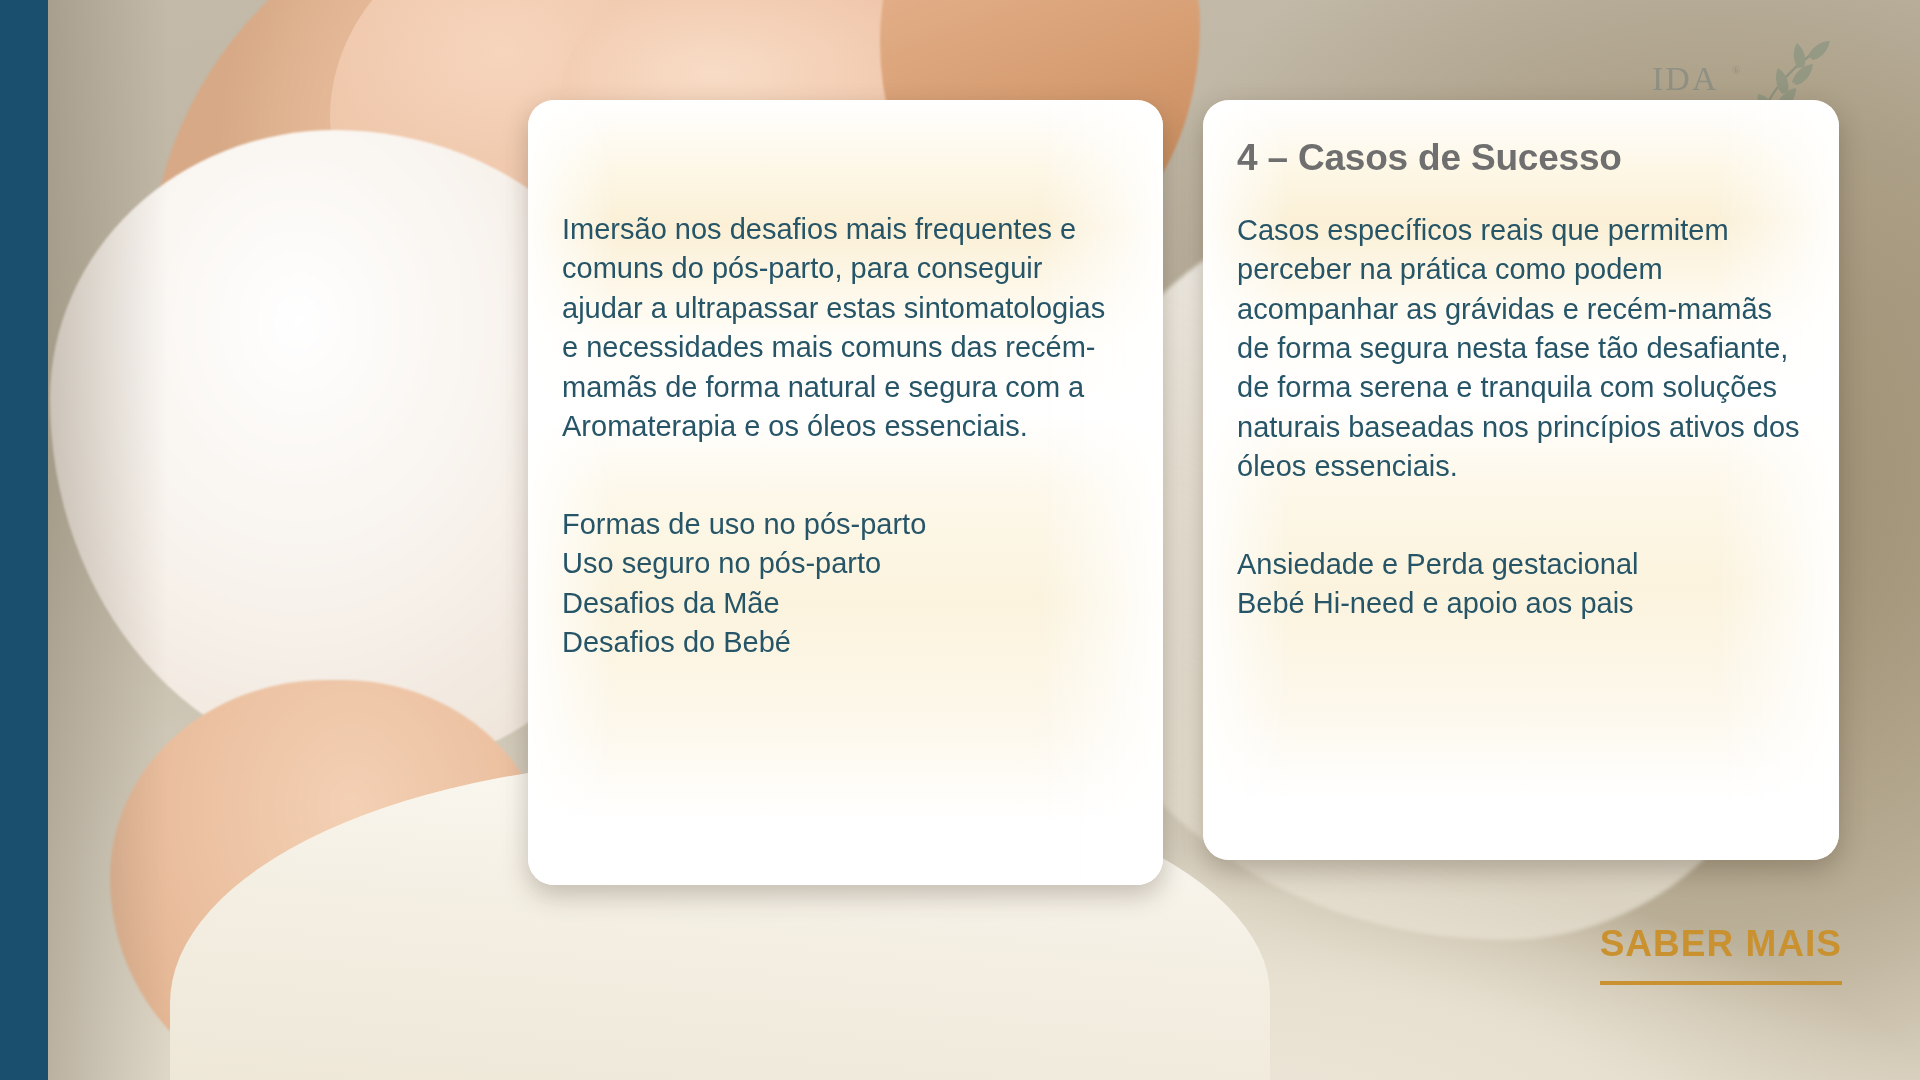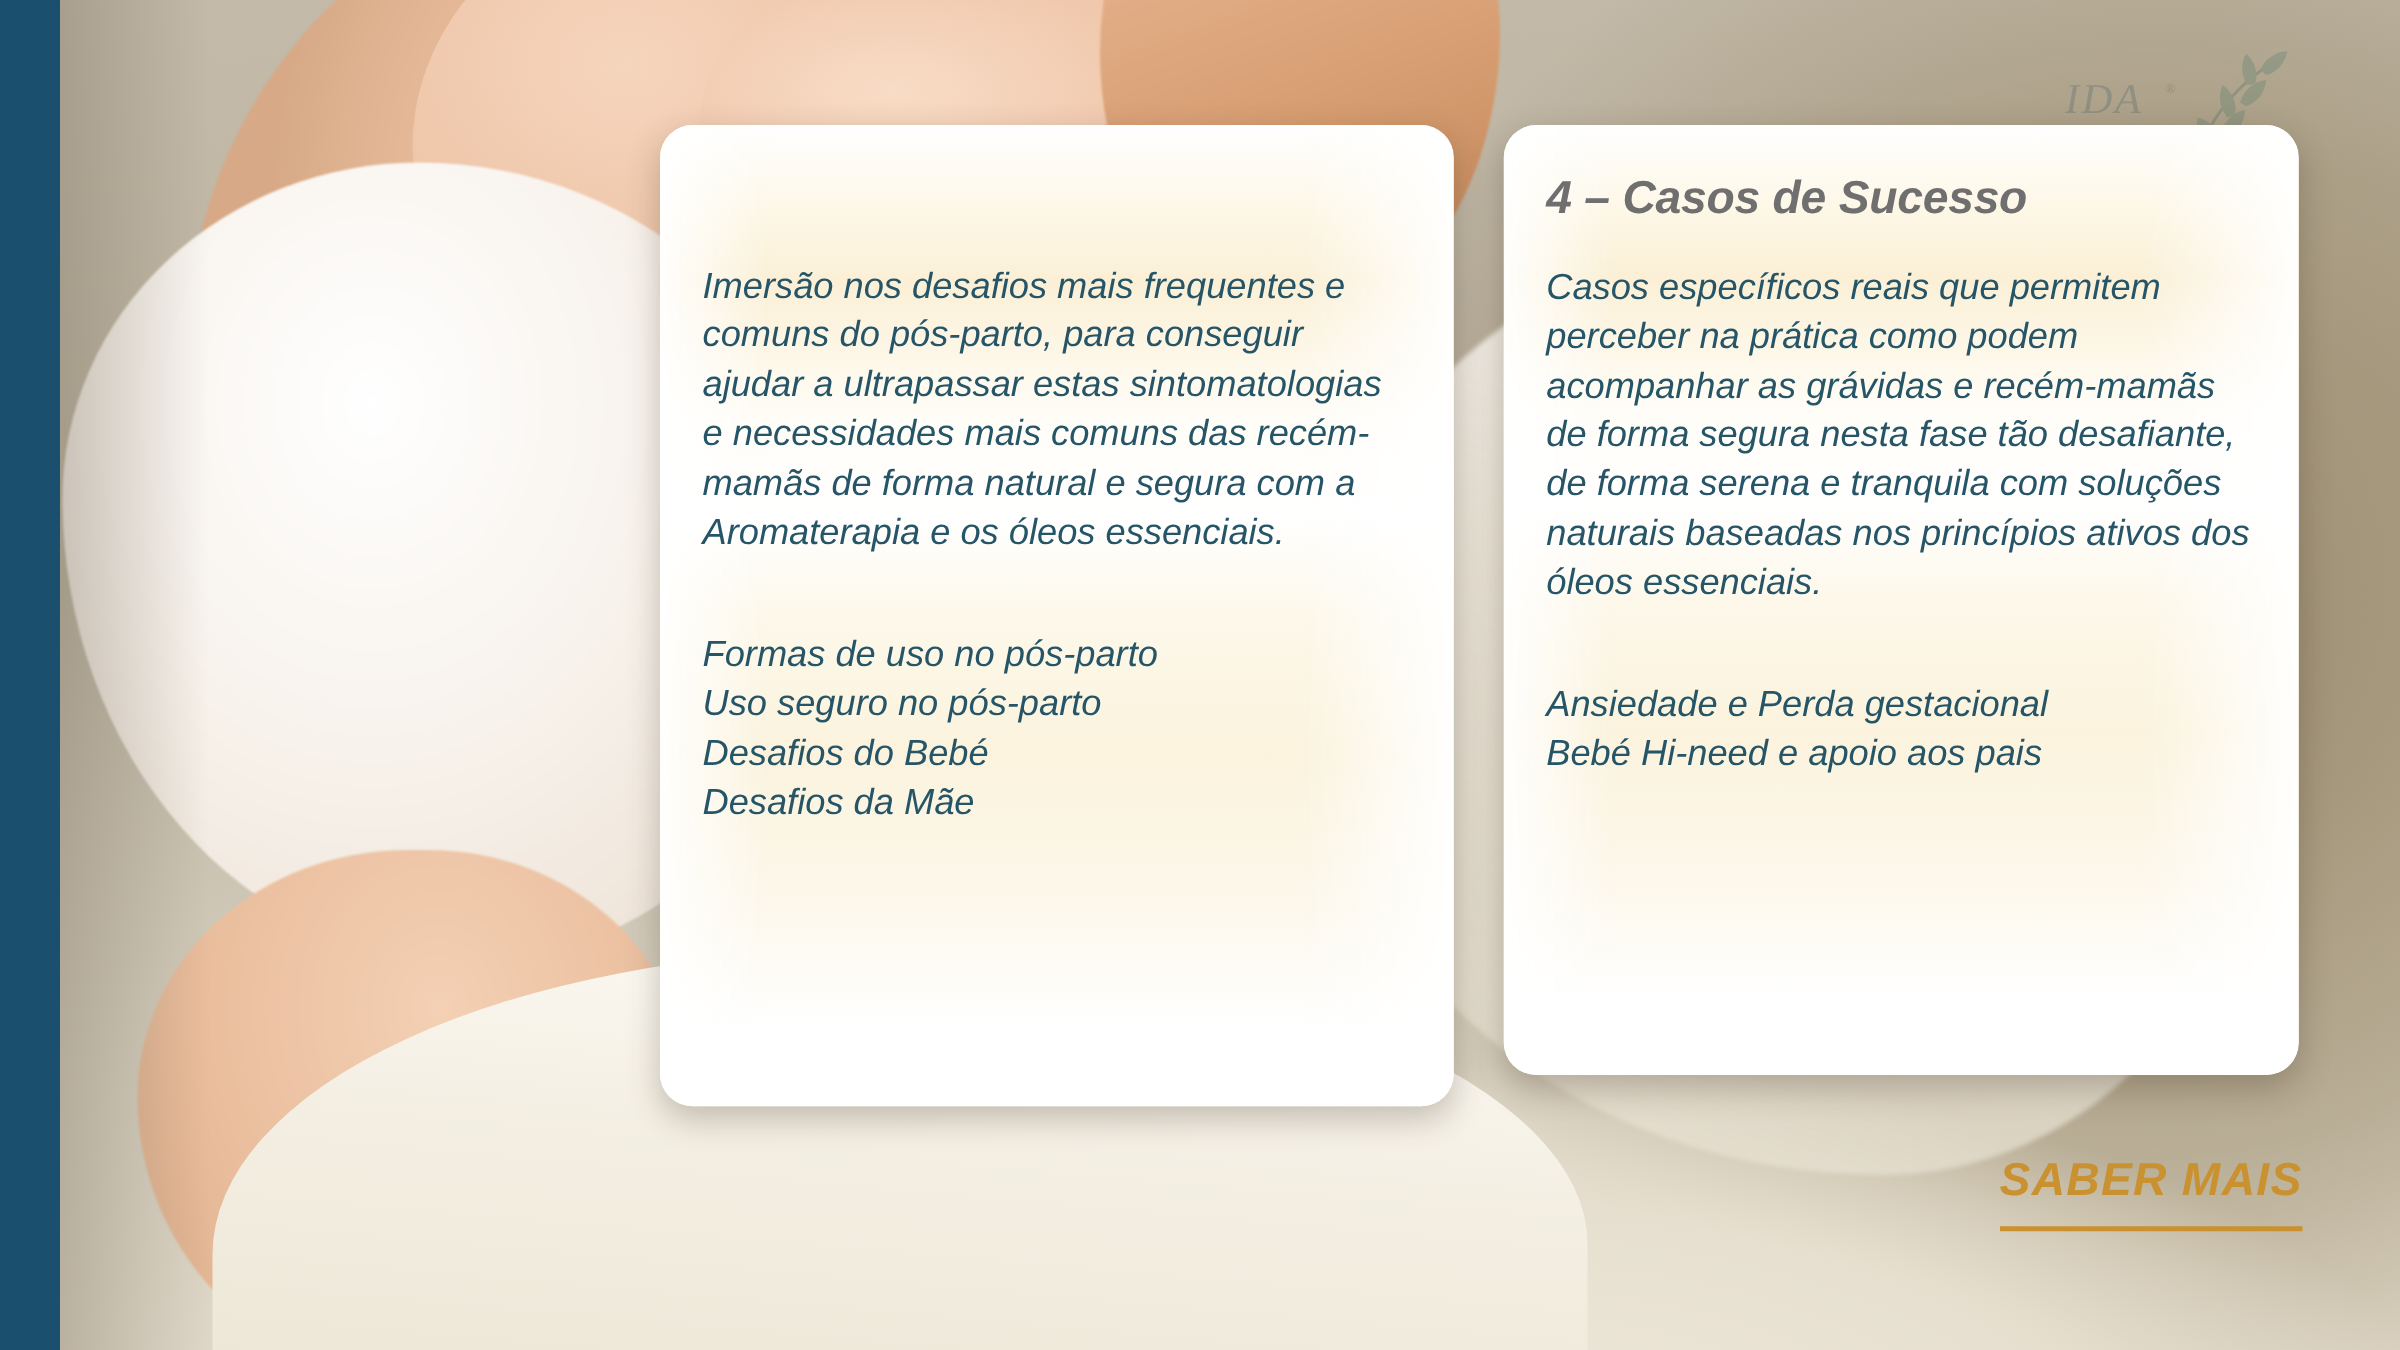--- a/index.html
+++ b/index.html
@@ -7,21 +7,20 @@
     padding: 0;
     background: #000;
   }
   .slide {
     position: relative;
     width: 1920px;
     height: 1080px;
     overflow: hidden;
     font-family: "Liberation Sans", sans-serif;
     background: #b8ae9c;
-    font-style: italic;
   }
 
   
   .bg-photo {
     position: absolute;
     inset: 0;
     background:
       
       radial-gradient(ellipse 1100px 460px at 1180px 1180px, #efe9dc 0%, #e7e0d0 45%, rgba(231,224,208,0) 72%),
       
@@ -234,22 +233,22 @@
   </svg>
 
   <div class="left-bar" style="background:#1a4f6e"></div>
 
   <section class="card" id="card-1">
     <div class="card-inner">
       <p class="card-body">Imersão nos desafios mais frequentes e comuns do pós-parto, para conseguir ajudar a ultrapassar estas sintomatologias e necessidades mais comuns das recém-mamãs de forma natural e segura com a Aromaterapia e os óleos essenciais.</p>
       <ul class="card-list">
         <li>Formas de uso no pós-parto</li>
         <li>Uso seguro no pós-parto</li>
+        <li>Desafios da Mãe</li>
         <li>Desafios do Bebé</li>
-        <li>Desafios da Mãe</li>
       </ul>
     </div>
   </section>
 
   <section class="card" id="card-2">
     <div class="card-inner">
       <h2 class="card-title">4 – Casos de Sucesso</h2>
       <p class="card-body">Casos específicos reais que permitem perceber na prática como podem acompanhar as grávidas e recém-mamãs de forma segura nesta fase tão desafiante, de forma serena e tranquila com soluções naturais baseadas nos princípios ativos dos óleos essenciais.</p>
       <ul class="card-list">
         <li>Ansiedade e Perda gestacional</li>

